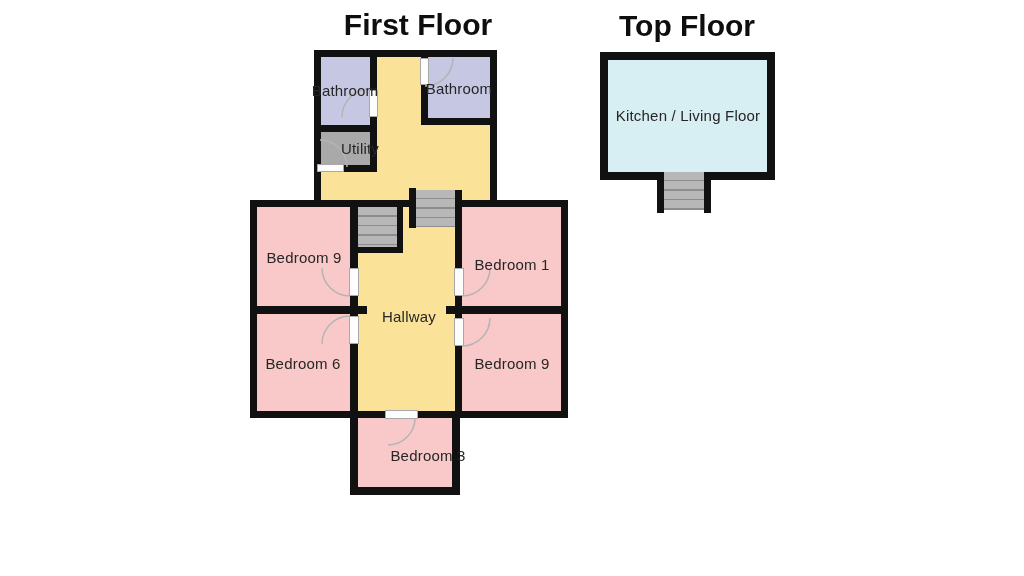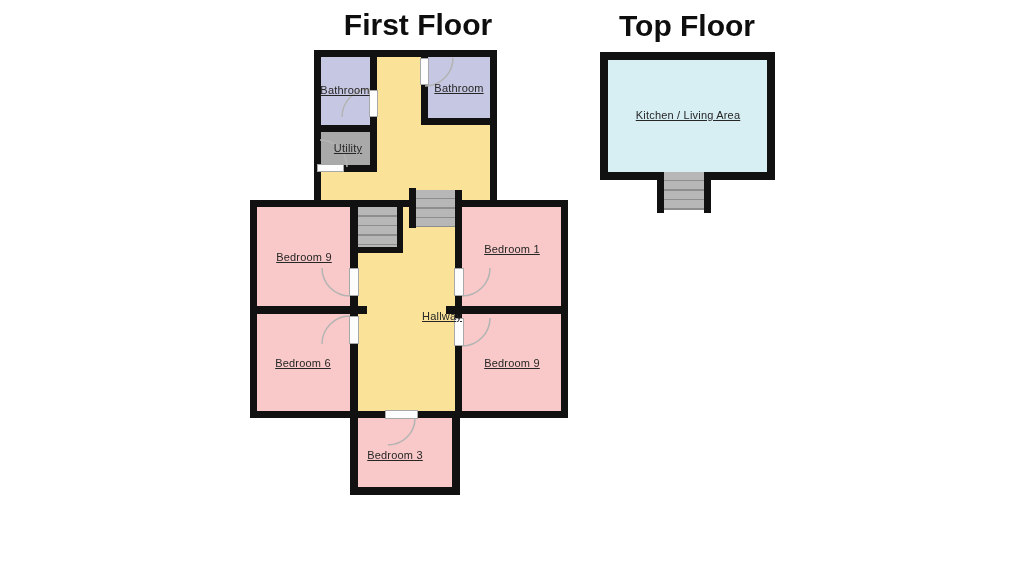--- a/index.html
+++ b/index.html
@@ -18,21 +18,21 @@
     position:absolute;
     background:repeating-linear-gradient(to bottom,
       var(--stairs,#b7b7b7) 0px, var(--stairs,#b7b7b7) 8px,
       var(--stair_line,#8d8d8d) 8px, var(--stair_line,#8d8d8d) 9.5px);
   }
   .leaf{
     position:absolute;background:#fdfdfd;border:1px solid #a8a8a8;box-sizing:border-box;
   }
   .label{
     position:absolute;transform:translate(-50%,-50%);
-    font-size:11px;color:#262626;white-space:nowrap;letter-spacing:0.2px;text-decoration:underline;
+    font-size:15px;color:#262626;white-space:nowrap;letter-spacing:0.2px;
   }
   .title{
     position:absolute;width:220px;text-align:center;
     font-size:30px;font-weight:700;color:#0e0e0e;
   }
   svg.overlay{position:absolute;left:0;top:0;pointer-events:none;}
 </style>
 </head>
 <body style="background: rgb(255, 255, 255);">
 
@@ -100,22 +100,22 @@
       <path d="M 322 268 A 28 28 0 0 0 350 296"></path>
       <path d="M 322 344 A 28 28 0 0 1 350 316"></path>
       <path d="M 490 268 A 28 28 0 0 1 462 296"></path>
       <path d="M 490 318 A 28 28 0 0 1 462 346"></path>
       <path d="M 415 418 A 27 27 0 0 1 388 445"></path>
     </g>
   </svg>
 
   <div class="label" style="left:345px;top:90px;">Bathroom</div>
   <div class="label" style="left:459px;top:88px;">Bathroom</div>
-  <div class="label" style="left:348px;top:148px;">Utility</div>
+  <div class="label" style="left:360px;top:148px;">Utility</div>
   <div class="label" style="left:304px;top:257px;">Bedroom 9</div>
-  <div class="label" style="left:512px;top:249px;text-align:right;">Bedroom 1</div>
-  <div class="label" style="left:409px;top:316px;margin-left:33px;">Hallway</div>
+  <div class="label" style="left:512px;top:264px;text-align:right;">Bedroom 1</div>
+  <div class="label" style="left:409px;top:316px;">Hallway</div>
   <div class="label" style="left:303px;top:363px;">Bedroom 6</div>
   <div class="label" style="left:512px;top:363px;">Bedroom 9</div>
-  <div class="label" style="left:395px;top:455px;">Bedroom 3</div>
-  <div class="label" style="left:688px;top:115px;">Kitchen / Living Area</div>
+  <div class="label" style="left:428px;top:455px;">Bedroom 3</div>
+  <div class="label" style="left:688px;top:115px;">Kitchen / Living Floor</div>
 
 </div>
 
 </body></html>

